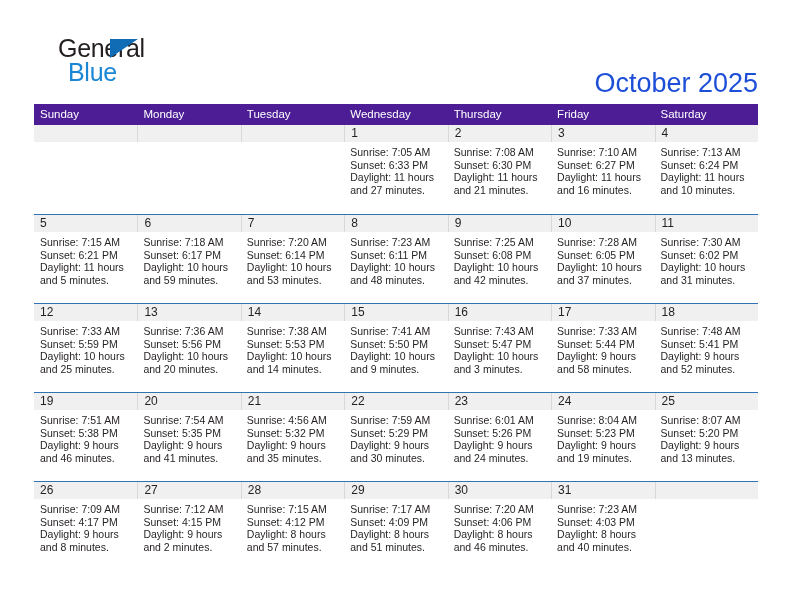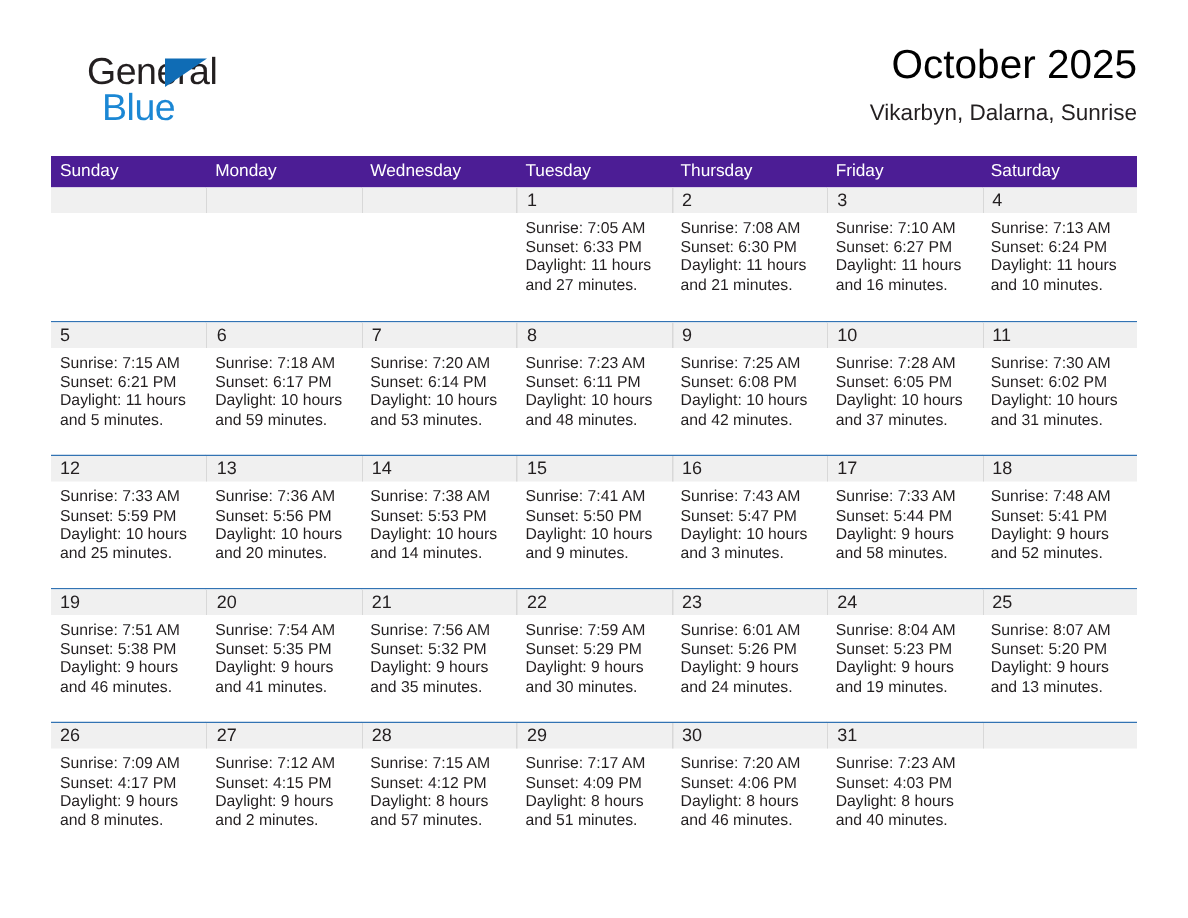--- a/index.html
+++ b/index.html
@@ -65,23 +65,24 @@
     line-height: 28px;
   }
   .title-block {
     position: absolute;
     right: 0;
     top: 0;
     text-align: right;
   }
   .cal-title {
     font-size: 27px;
-    color: #000000;
+    color: #1d4ed8;
     line-height: 34px;
     white-space: nowrap;
+    margin-top: 40px;
   }
   .cal-subtitle {
     font-size: 15px;
     color: #231f20;
     line-height: 22px;
     margin-top: 5px;
     white-space: nowrap;
   }
 
   
@@ -165,22 +166,22 @@
       <div class="cal-title">October 2025</div>
       <div class="cal-subtitle">Vikarbyn, Dalarna, Sunrise</div>
     </div>
 
   </div>
 
   <div class="calendar">
     <div class="dow-row">
         <div class="dow">Sunday</div>
         <div class="dow">Monday</div>
+        <div class="dow">Tuesday</div>
         <div class="dow">Wednesday</div>
-        <div class="dow">Tuesday</div>
         <div class="dow">Thursday</div>
         <div class="dow">Friday</div>
         <div class="dow">Saturday</div>
       </div>
     <div class="weeks">
         <div class="week">
           <div class="cell empty">
             <div class="daynum-band">
               <span class="daynum"></span>
             </div>
@@ -419,21 +420,21 @@
               <div class="info-line">Sunset: 5:35 PM</div>
               <div class="info-line">Daylight: 9 hours</div>
               <div class="info-line">and 41 minutes.</div>
             </div>
           </div>
           <div class="cell">
             <div class="daynum-band">
               <span class="daynum">21</span>
             </div>
             <div class="cell-body">
-              <div class="info-line">Sunrise: 7:56 AM</div>
+              <div class="info-line">Sunrise: 4:56 AM</div>
               <div class="info-line">Sunset: 5:32 PM</div>
               <div class="info-line">Daylight: 9 hours</div>
               <div class="info-line">and 35 minutes.</div>
             </div>
           </div>
           <div class="cell">
             <div class="daynum-band">
               <span class="daynum">22</span>
             </div>
             <div class="cell-body">

